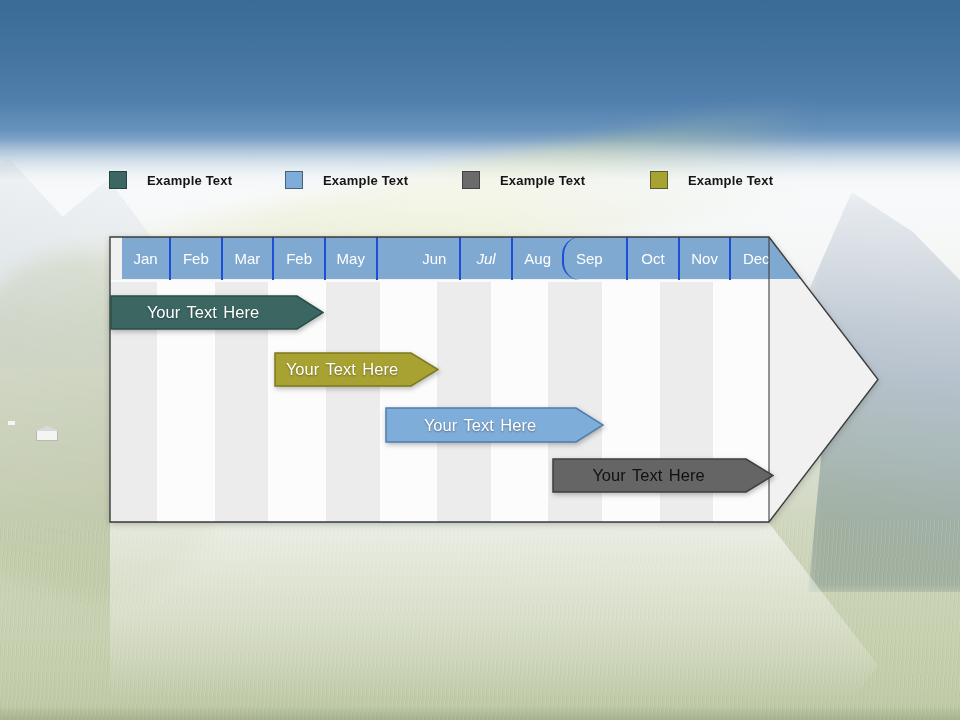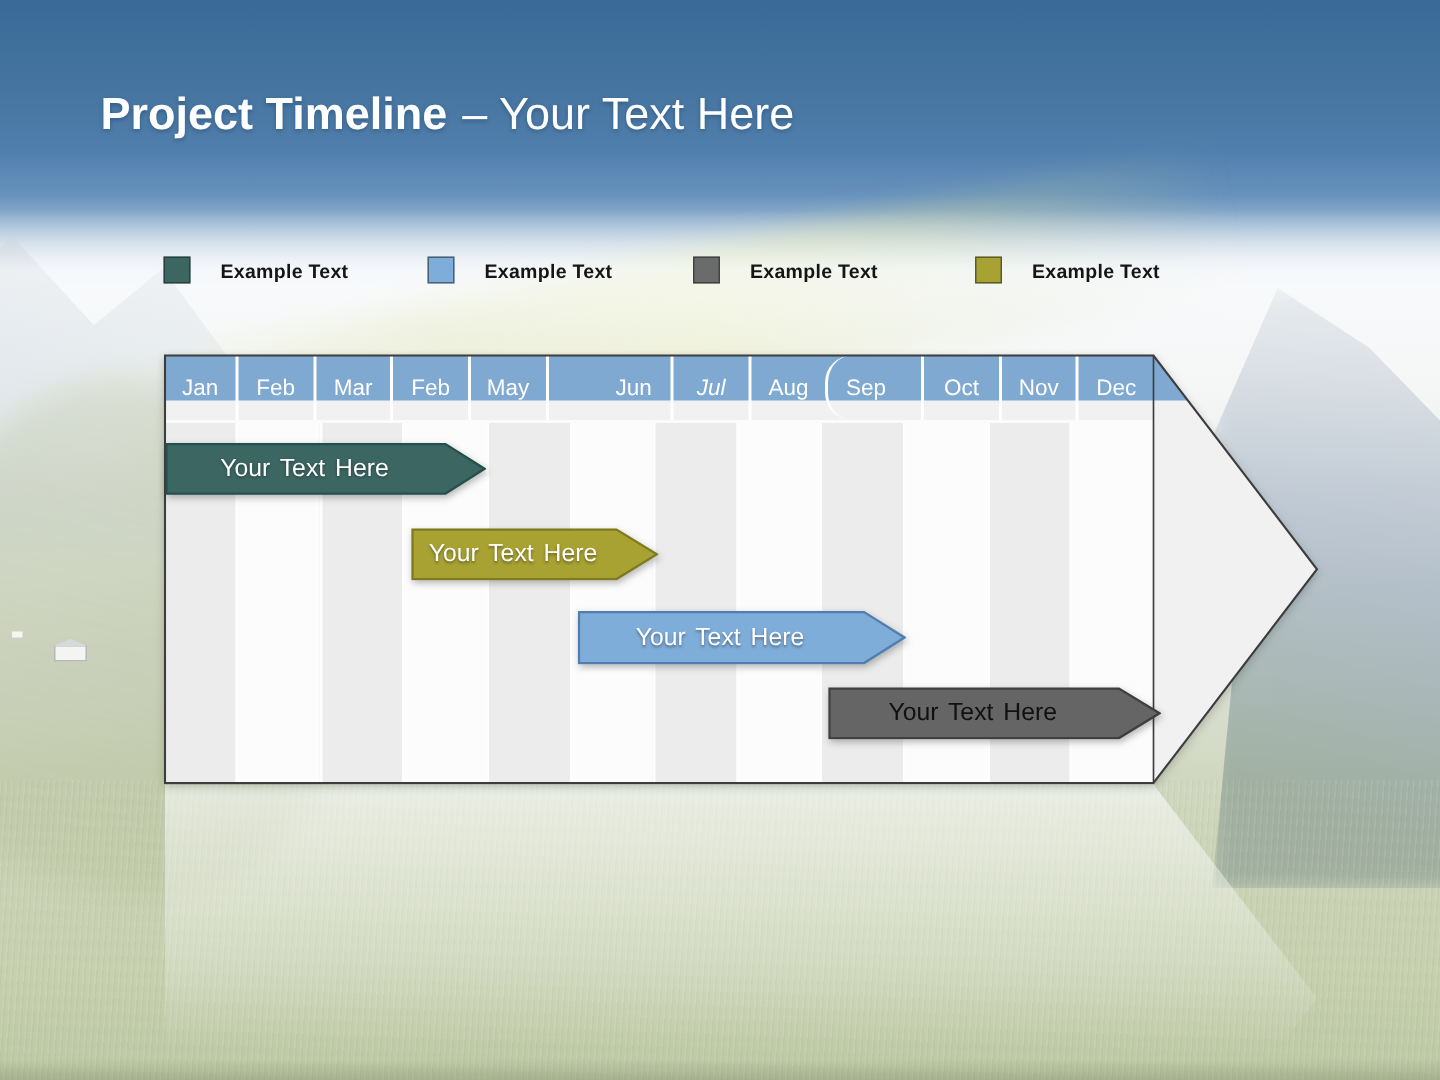--- a/index.html
+++ b/index.html
@@ -46,26 +46,26 @@
   
   .legend{position:absolute;inset:0;}
   .leg-item{position:absolute;top:171px;display:flex;align-items:center;gap:20px;}
   .leg-sq{width:18px;height:18px;border:1px solid rgba(30,35,35,.55);box-sizing:border-box;}
   .leg-label{font-weight:700;font-size:13px;color:#151515;letter-spacing:.2px;}
   
   .tl-wrap{position:absolute;left:110px;top:237px;width:770px;height:285px;
     filter:drop-shadow(0 2px 3px rgba(60,70,60,.28));}
   .tl-clip{position:absolute;left:0;top:0;width:768px;height:285px;background:#f1f1f1;
     clip-path:polygon(0 0,659px 0,768px 142.5px,659px 285px,0 285px);}
-  .tl-header{position:absolute;left:0;top:0;width:768px;height:30px;}
+  .tl-header{position:absolute;left:12px;top:0;width:768px;height:42px;}
   .hdr-cells{position:absolute;left:0;top:0;width:659px;height:43px;display:flex;}
   .mcell{flex:1;display:flex;align-items:center;justify-content:center;
     font-size:15px;box-sizing:border-box;}
   .mcell:first-child{flex:0 0 47px;}
-  .mcell.sep{border-left:2px solid #ffffff;}
+  .mcell.sep{border-left:2px solid #1d4ed8;}
   .hdr-gap{position:absolute;left:0;top:43px;width:659px;height:2px;background:#fafbfb;}
   .tl-body{position:absolute;left:0;top:45px;width:659px;bottom:0;display:flex;}
   .bcol{flex:1;box-sizing:border-box;}
   .bcol:first-child{flex:0 0 47px;}
   .bcol.odd{background:#ececec;}
   .bcol.even{background:#fcfcfc;}
   .bcol.bsep{border-left:2px solid #fdfdfd;}
   .tl-outline{position:absolute;left:-1px;top:-1px;pointer-events:none;}
   
   .bars{position:absolute;inset:0;}
@@ -88,23 +88,20 @@
     <div class="mtn-right"></div>
     <div class="ridge"></div>
     <div class="hill-left"></div>
     <div class="haze"></div>
     <div class="grass-tex"></div>
     <div class="speck"></div>
     <div class="hut"></div>
     <div class="bottom-shade"></div>
   </div>
 
-  <div class="title">
-    <span class="t-bold">Project Timeline</span><span class="t-reg">– Your Text Here</span>
-  </div>
 
   <div class="legend" id="legendEl">
       <div class="leg-item" style="left: 109px;">
         <span class="leg-sq" style="background: rgb(59, 102, 98);"></span>
         <span class="leg-label">Example Text</span>
       </div>
       <div class="leg-item" style="left: 285px;">
         <span class="leg-sq" style="background: rgb(127, 173, 217);"></span>
         <span class="leg-label">Example Text</span>
       </div>

